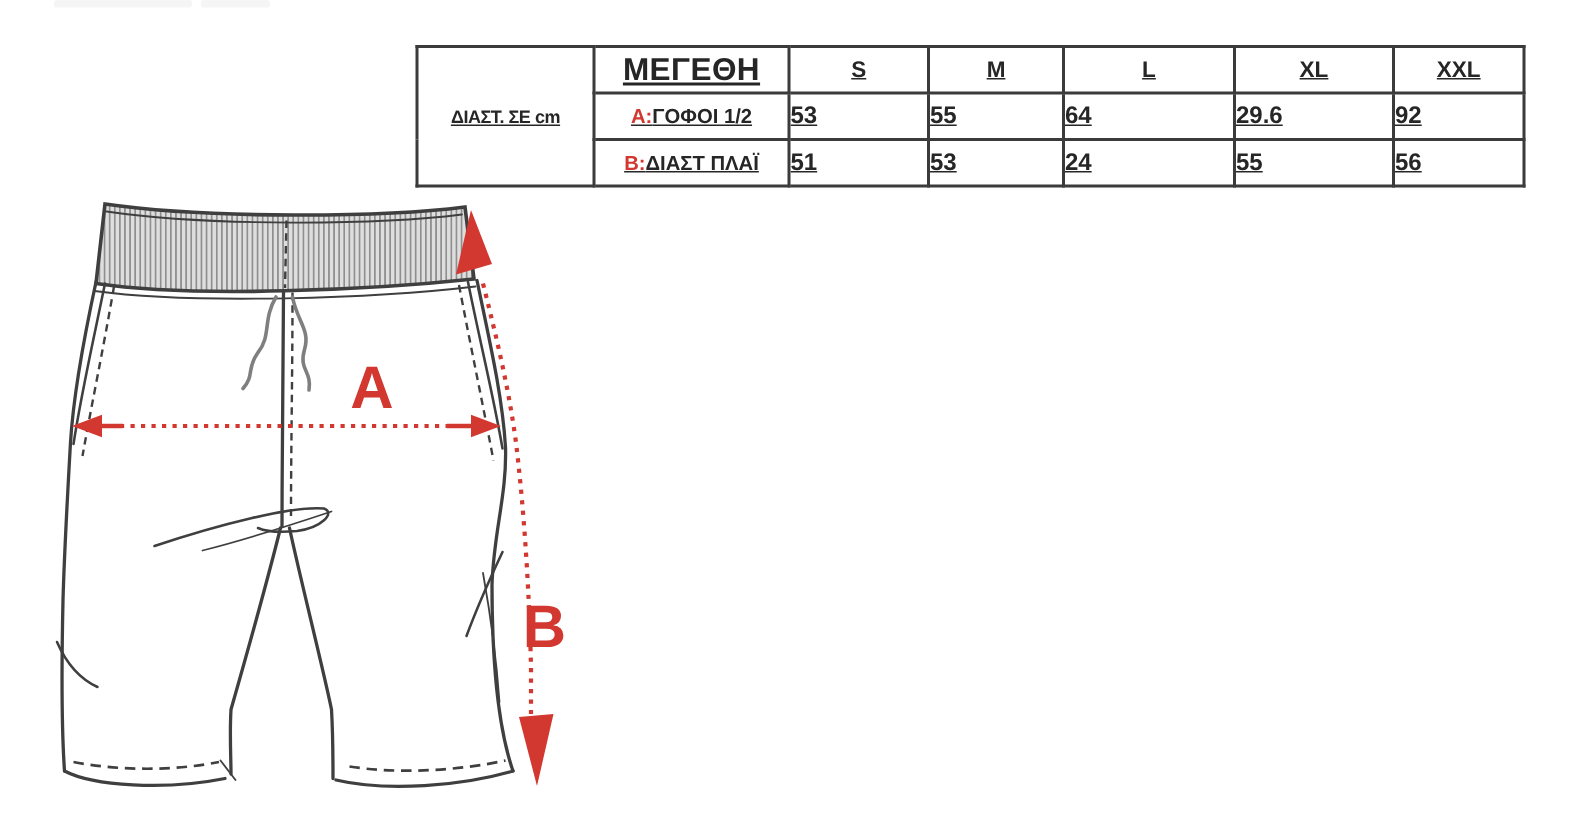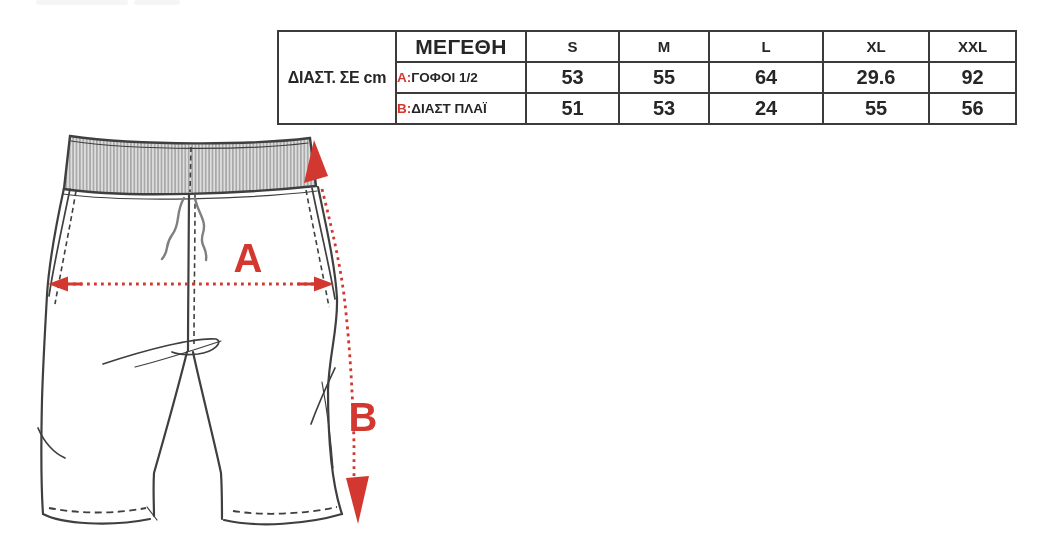--- a/index.html
+++ b/index.html
@@ -15,28 +15,28 @@
 
   
   table.size-table {
     position:absolute; left:277px; top:30px;
     border-collapse:collapse; table-layout:fixed;
   }
   table.size-table td {
     border:2px solid var(--table-border,#3b3b3b);
     padding:0; vertical-align:middle;
     font-weight:bold; color:var(--table-text,#262626);
-    overflow:hidden; white-space:nowrap;
+    overflow:hidden; white-space:nowrap;text-decoration:underline;
   }
   table.size-table tr { height:31px; }
-  td.unit-cell   { font-size:16px; text-align:center; letter-spacing:-0.3px; }
+  td.unit-cell   { font-size:12px; text-align:center; letter-spacing:-0.3px; }
   td.header-cell { font-size:21px;   text-align:center; letter-spacing:0.3px; }
   td.size-cell   { font-size:15px;   text-align:center; }
-  td.label-cell  { font-size:13.5px; text-align:left; padding-left:2px; }
-  td.value-cell  { font-size:20px;   text-align:center; }
+  td.label-cell  { font-size:13.5px; text-align:center; padding-left:2px; }
+  td.value-cell  { font-size:16px;   }
   .red-prefix    { color:var(--accent-red,#d23730); }
 
   
   svg.drawing { position:absolute; left:0; top:0; }
   .ln      { fill:none; stroke:var(--drawing-line,#3f3f3f); stroke-width:2.2; stroke-linecap:round; }
   .ln-med  { fill:none; stroke:var(--drawing-line,#3f3f3f); stroke-width:1.7; stroke-linecap:round; }
   .ln-thin { fill:none; stroke:var(--drawing-line,#3f3f3f); stroke-width:1.2; stroke-linecap:round; }
   .dash    { fill:none; stroke:var(--drawing-line,#3f3f3f); stroke-width:1.6; stroke-dasharray:5 3.5; }
   .dash-hem{ fill:none; stroke:var(--drawing-line,#3f3f3f); stroke-width:1.8; stroke-dasharray:7 4.5; }
   .cord    { fill:none; stroke:var(--drawstring,#7f7f7f); stroke-width:2.4; stroke-linecap:round; }

